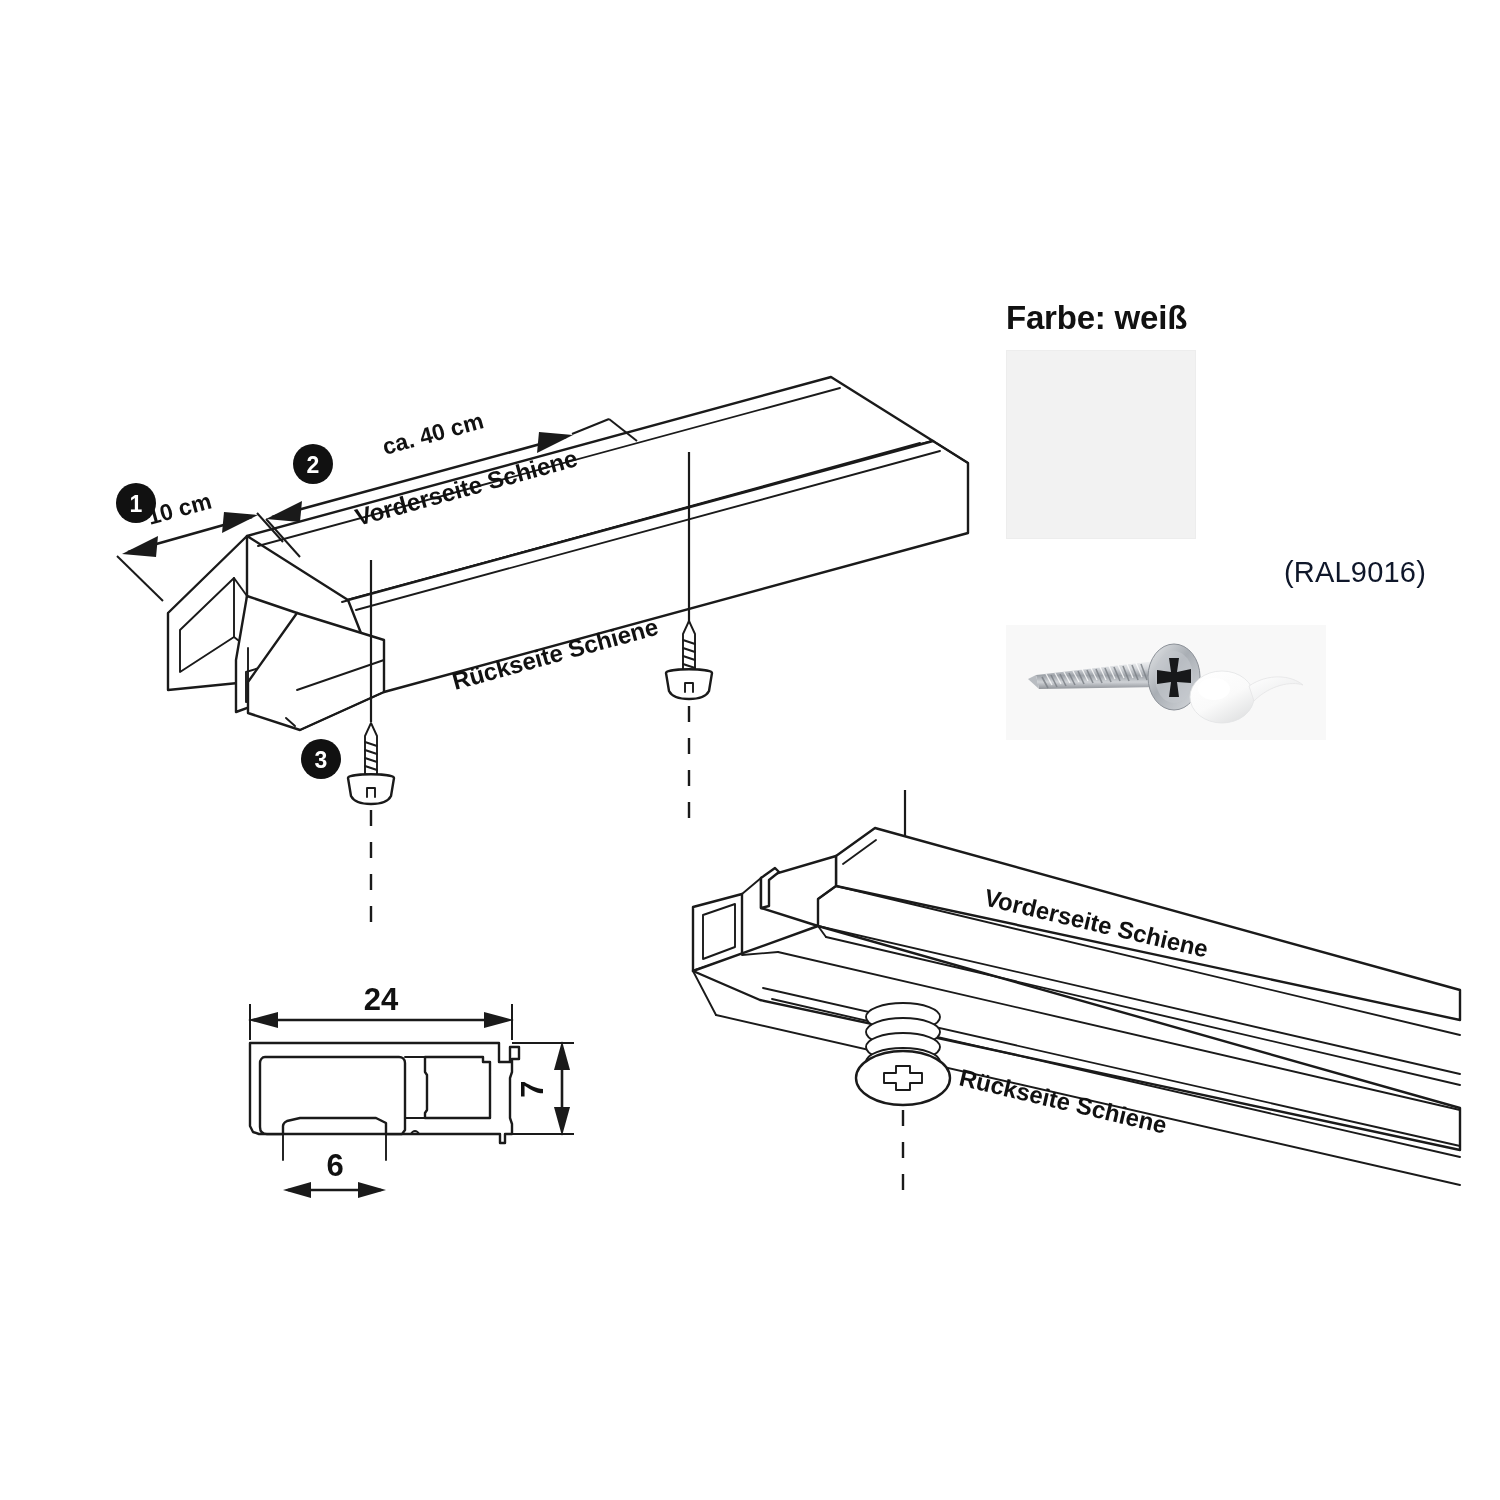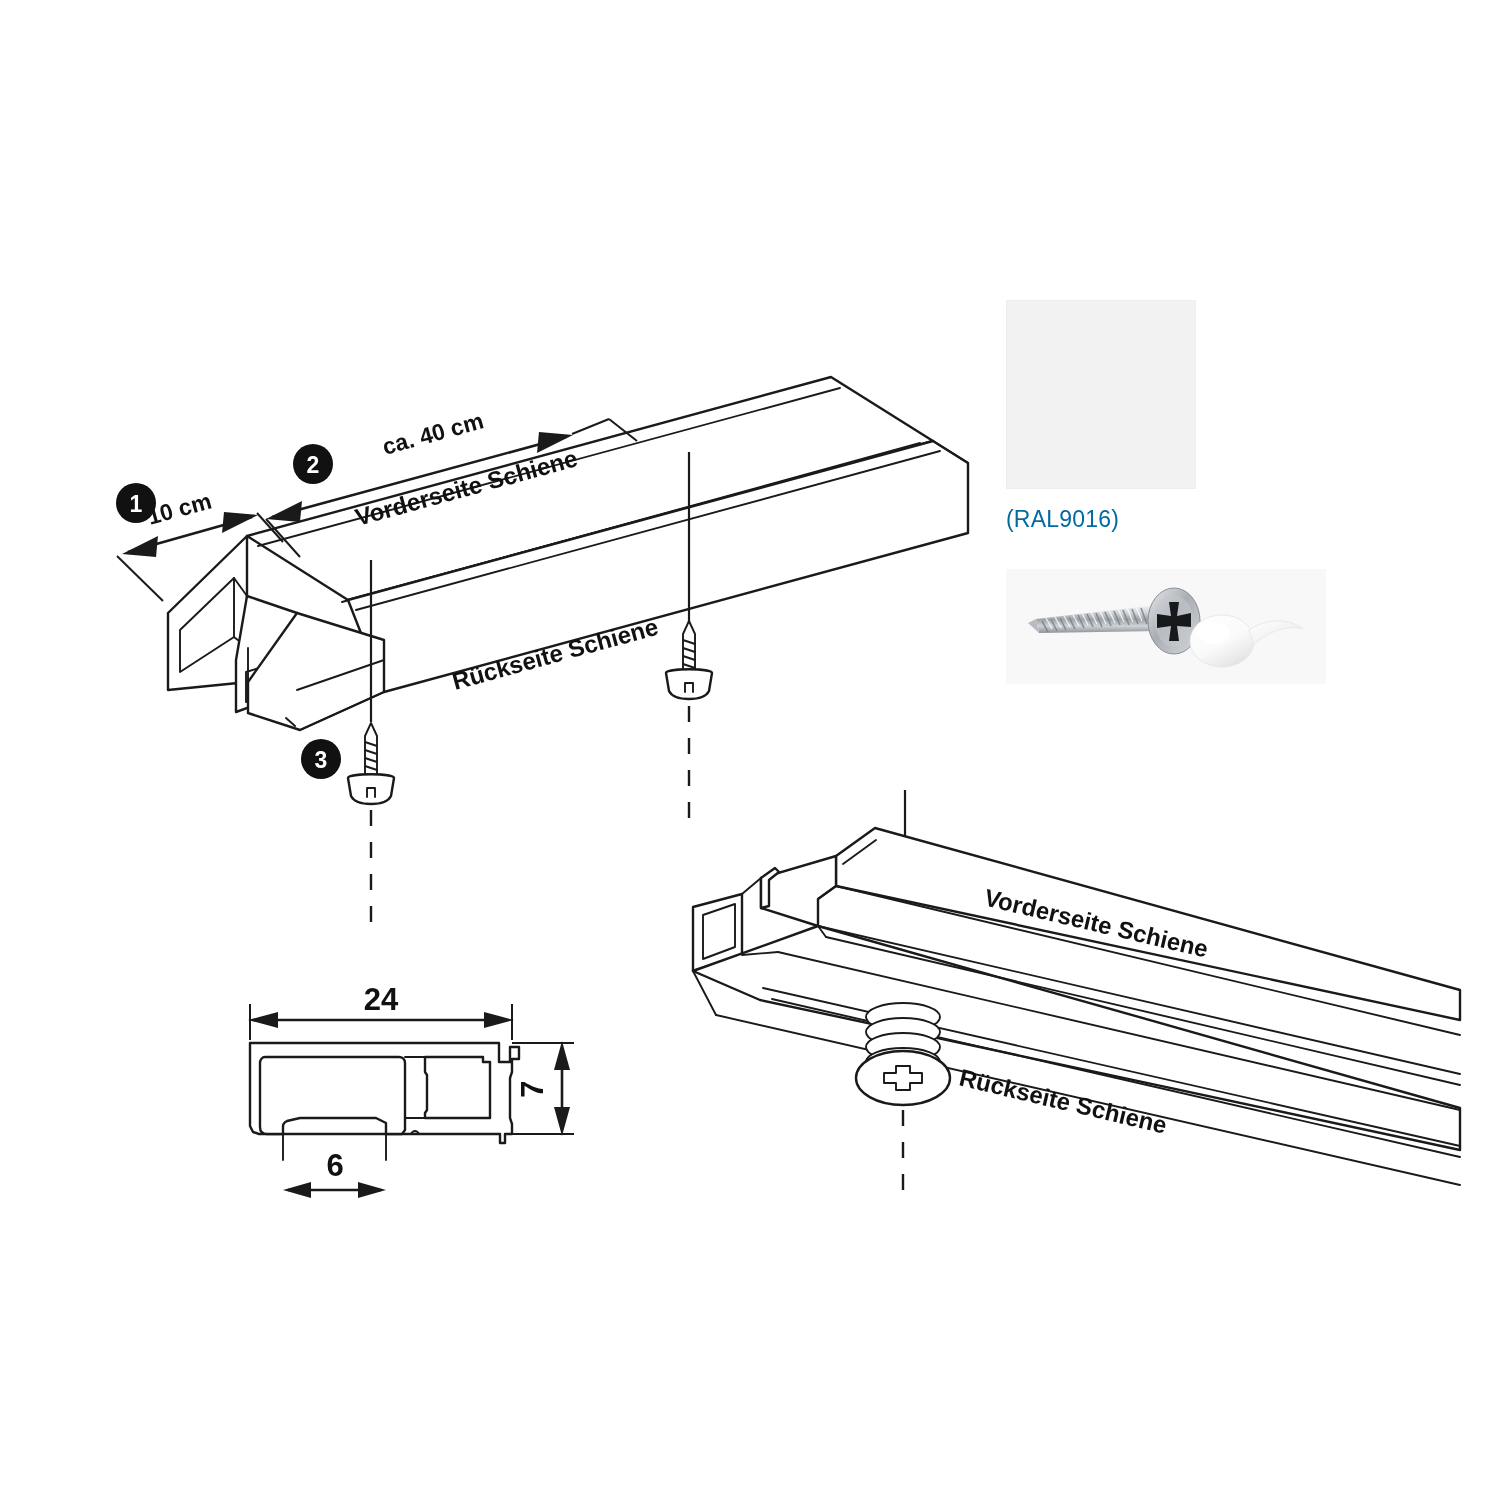--- a/index.html
+++ b/index.html
@@ -84,24 +84,25 @@
   }
   #color-swatch {
     width: 190px;
     height: 189px;
     background: #f2f2f2;
     border: 1px solid #ededed;
     box-sizing: border-box;
   }
   #ral-code {
     font-family: "Liberation Sans", sans-serif;
-    font-size: 23px;
-    color: #0369a1;
+    font-size: 29px;
+    color: #0f172a;
     margin-top: 17px;
     letter-spacing: 0.2px;
+    text-align: right;
   }
   #screw-photo {
     margin-top: 36px;
     width: 320px;
     height: 115px;
     position: relative;
     background: #f7f7f7;
     overflow: hidden;
   }
   #screw-photo svg { display: block; }
@@ -364,20 +365,21 @@
 
       <line class="ln-dash" x1="903" y1="1110" x2="903" y2="1190"></line>
     </g>
 
     <text class="railtext" transform="translate(983,905) rotate(13.3)">Vorderseite Schiene</text>
     <text class="railtext" transform="translate(958,1085) rotate(13.3)">Rückseite Schiene</text>
   </svg>
 
   <div id="right-panel">
 
+    <div id="color-heading">Farbe: weiß</div>
 
     <div id="color-swatch" style="background: rgb(242, 242, 242);"></div>
 
     <div id="ral-code">(RAL9016)</div>
 
     <div id="screw-photo" style="background: rgb(247, 247, 247);">
       <svg width="320" height="115" viewBox="0 0 320 115">
         <defs>
           <linearGradient id="metal" x1="0" y1="0" x2="0" y2="1">
             <stop offset="0%" stop-color="#f1f2f3"></stop>

